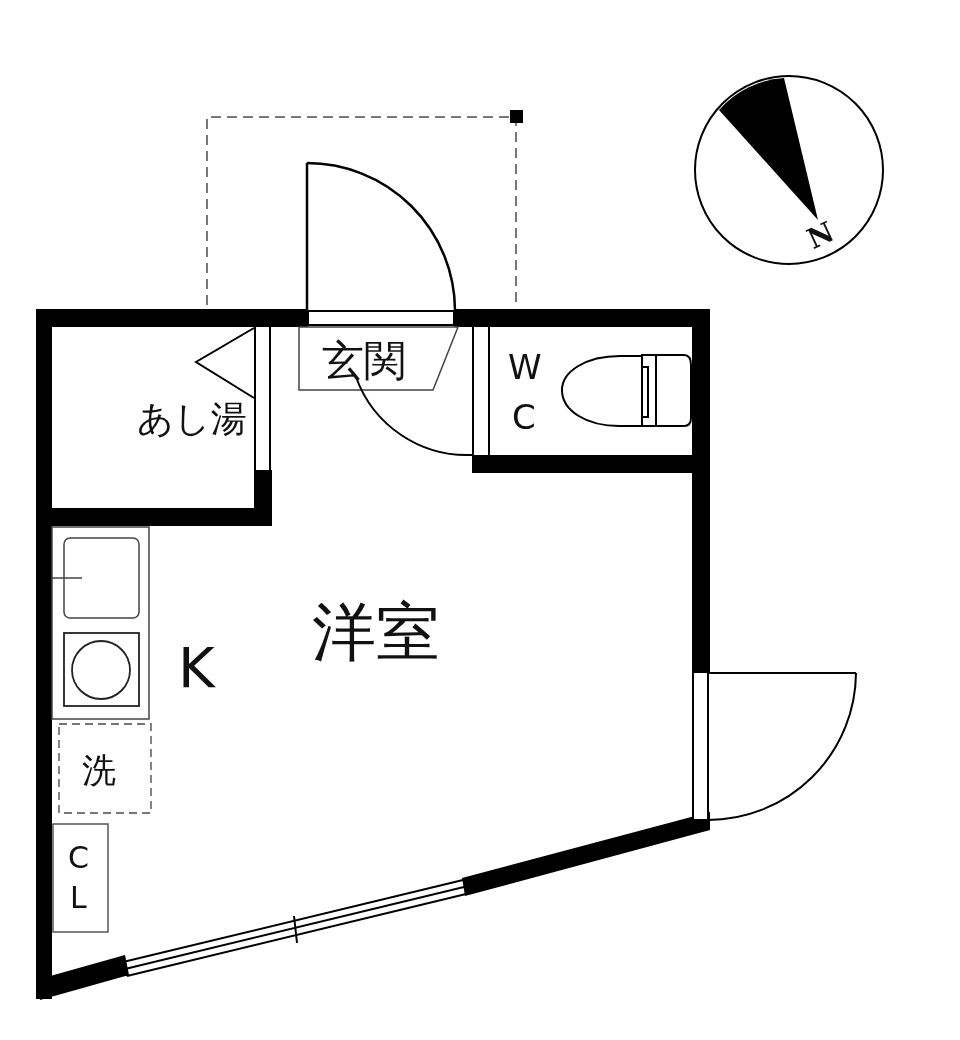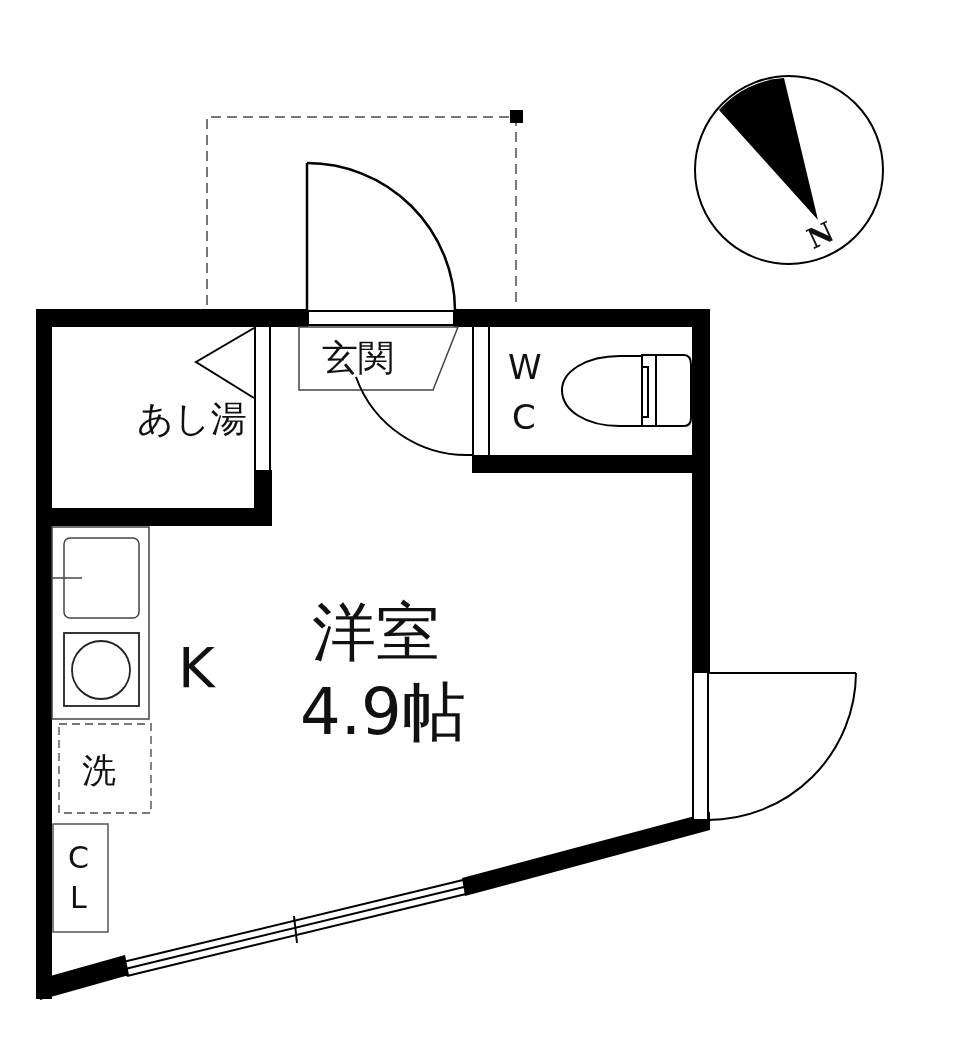--- a/index.html
+++ b/index.html
@@ -101,24 +101,23 @@
     <line x1="708" y1="673" x2="856" y2="673"></line>
     <path d="M856,673 A148,148 0 0 1 708,820"></path>
   </g>
 
   <g>
     <circle cx="789" cy="170" r="94" fill="none" stroke="#000" stroke-width="2"></circle>
     <path d="M719,110 A94,94 0 0 1 784,78 L818,220 Z" fill="#000"></path>
   </g>
 </svg>
 
-  <div class="lbl" style="left:322px;top:340px;font-size:36px;">玄関</div>
+  <div class="lbl" style="left:322px;top:340px;font-size:42px;">玄関</div>
   <div class="lbl" style="left:93px;top:401px;font-size:36px;margin-left:44px;">あし湯</div>
   <div class="lbl" style="left:508px;top:350px;font-size:34px;">W</div>
   <div class="lbl" style="left:512px;top:400px;font-size:34px;">C</div>
   <div class="lbl" style="left:312px;top:600px;font-size:64px;">洋室</div>
-  <div class="lbl" style="left:300px;top:680px;font-size:64px;">4.9帖</div>
   <div class="lbl" style="left:178px;top:640px;font-size:56px;">K</div>
   <div class="lbl" style="left:82px;top:753px;font-size:34px;">洗</div>
   <div class="lbl" style="left:68px;top:843px;font-size:30px;">C</div>
   <div class="lbl" style="left:70px;top:883px;font-size:30px;">L</div>
   <div class="lbl" style="left:808px;top:222px;font-size:28px;font-family:'DejaVu Serif',serif;font-weight:bold;transform:rotate(-25deg);">N</div>
 </div>
 
 </body></html>

